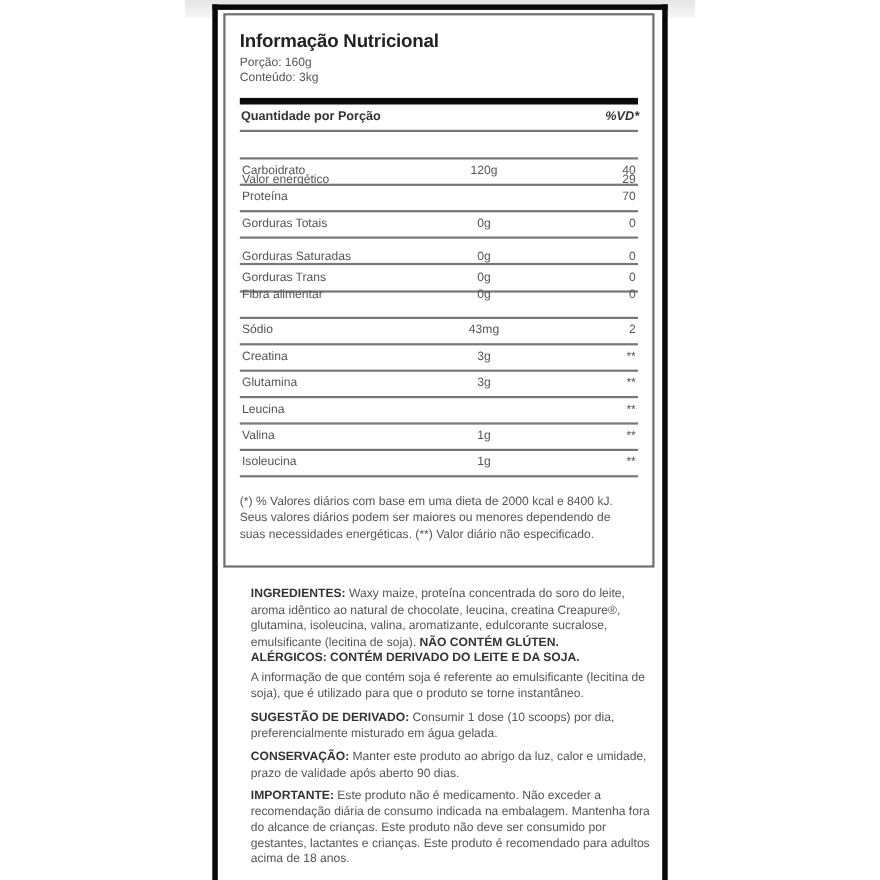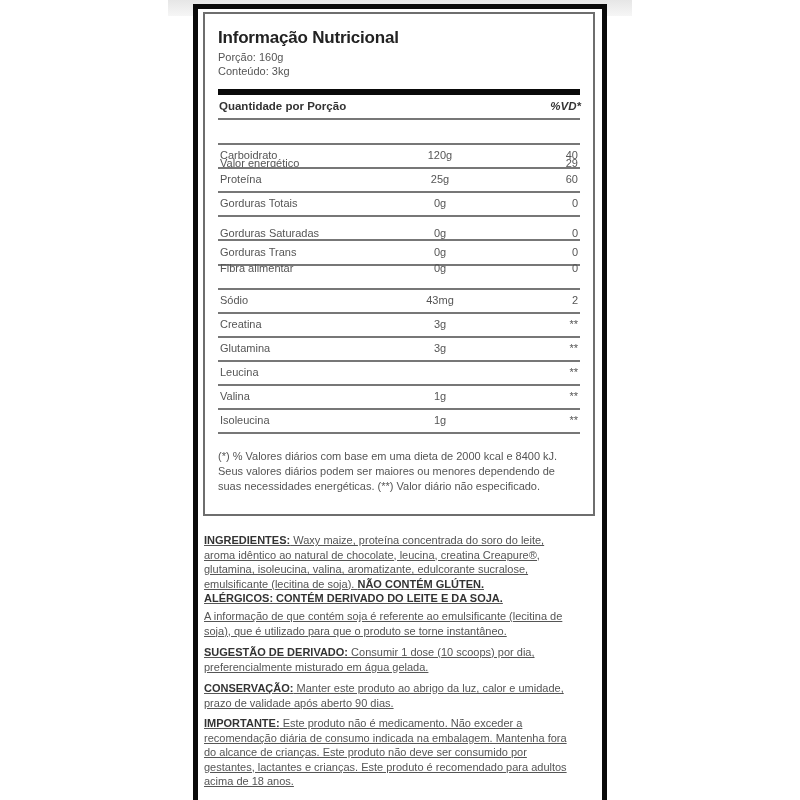--- a/index.html
+++ b/index.html
@@ -28,21 +28,21 @@
   .hdr-left { position:absolute; left:219px; top:100px; font-size:11.5px; font-weight:bold; color:#333; }
   .hdr-right { position:absolute; right:219px; top:100px; font-size:11.5px; font-weight:bold; color:#333;font-style:italic; }
   .rule { position:absolute; left:218px; width:362px; height:2px; background:#777; }
   .row { position:absolute; left:218px; width:362px; height:22px; font-size:11px; color:#555; }
   .row .lbl { position:absolute; left:2px; top:4px; }
   .row .val { position:absolute; left:0; width:444px; text-align:center; top:4px; }
   .row .pct { position:absolute; right:2px; top:4px; }
   .footnote {
     position:absolute; left:218px; top:449px; width:362px; font-size:11px; line-height:15px; color:#555;
   }
-  .para { position:absolute; left:204px; width:370px; font-size:11px; line-height:14.5px; color:#555;text-decoration:underline; }
+  .para { position:absolute; left:228px; width:370px; font-size:11px; line-height:14.5px; color:#555; }
   .para b { color:#333; }
 </style>
 </head>
 <body>
 
 <div class="top-strip"></div>
 <div class="outer-frame"></div>
 
 <div class="inner-box"></div>
 
@@ -62,22 +62,21 @@
     </div>
     <div class="rule" style="top: 143px;"></div>
     <div class="row" style="top: 145.1px;">
       <span class="lbl">Carboidrato</span>
       <span class="val">120g</span>
       <span class="pct">40</span>
     </div>
     <div class="rule" style="top: 167.1px;"></div>
     <div class="row" style="top: 169.2px;">
       <span class="lbl">Proteína</span>
-      <span class="val">25g</span>
-      <span class="pct">60</span>
+      <span class="pct">70</span>
     </div>
     <div class="rule" style="top: 191.2px;"></div>
     <div class="row" style="top: 193.3px;">
       <span class="lbl">Gorduras Totais</span>
       <span class="val">0g</span>
       <span class="pct">0</span>
     </div>
     <div class="rule" style="top: 215.3px;"></div>
     <div class="row" style="top: 223px;">
       <span class="lbl">Gorduras Saturadas</span>

